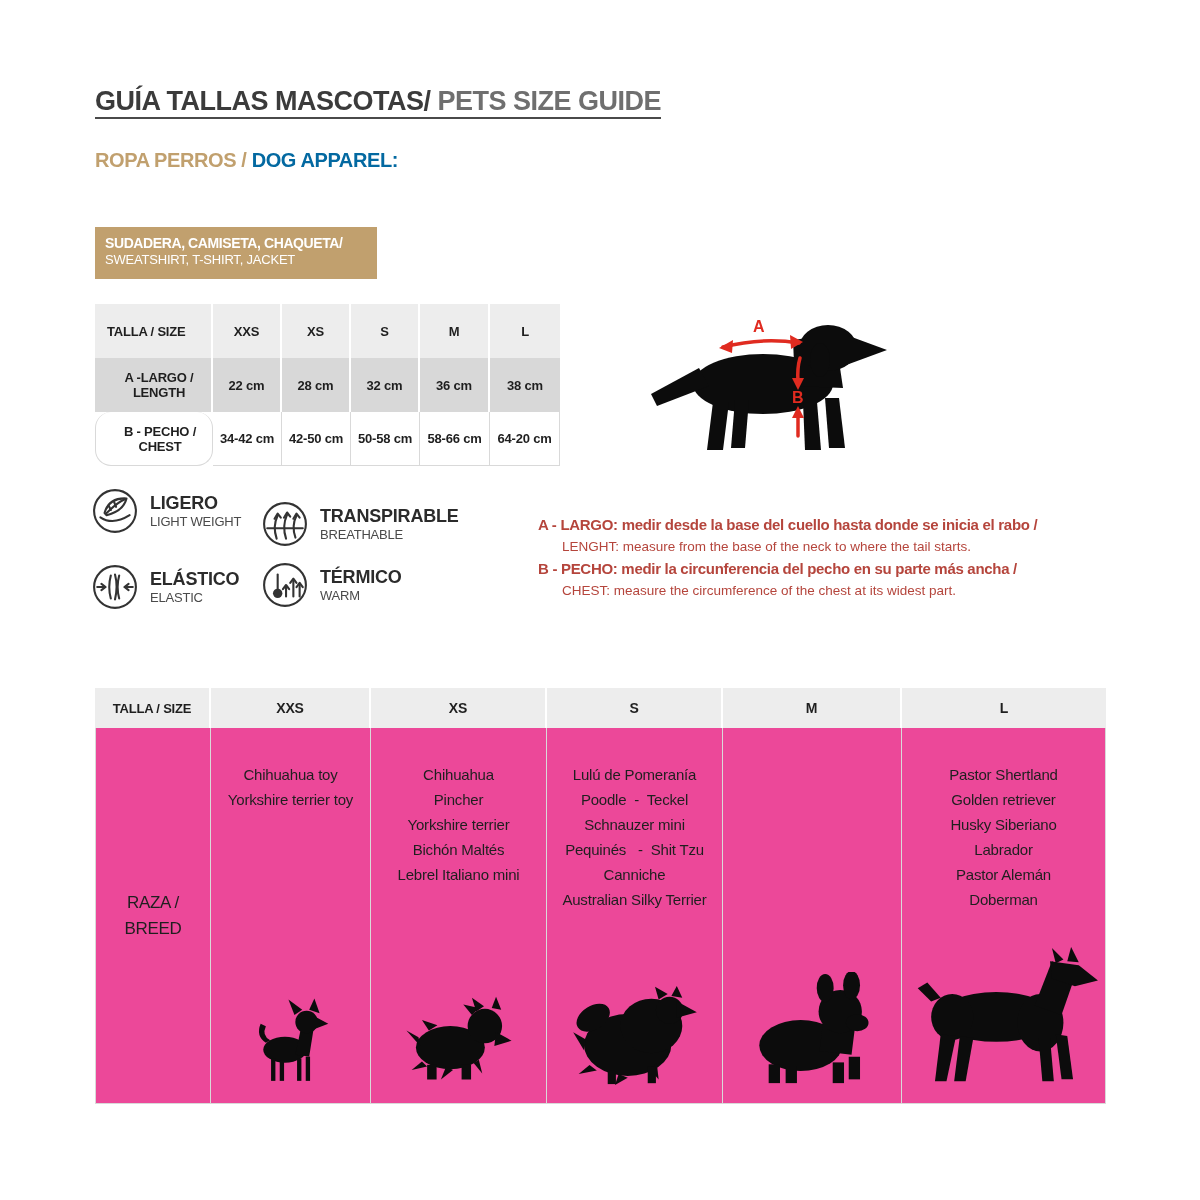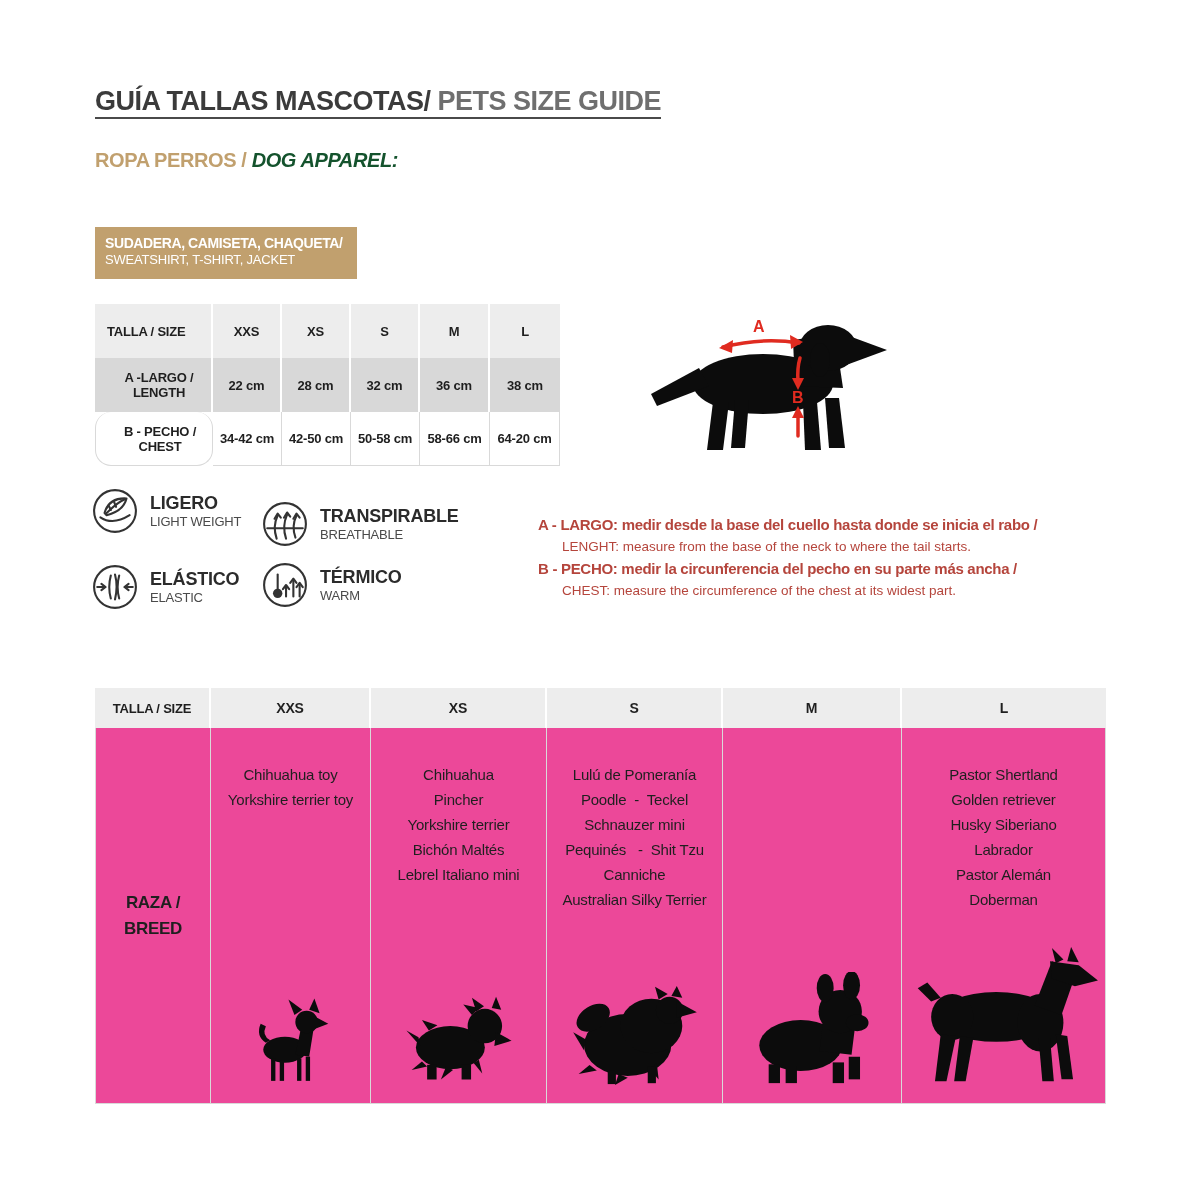--- a/index.html
+++ b/index.html
@@ -12,24 +12,24 @@
   #canvas{position:relative;width:1200px;height:1200px;background:#fff;overflow:hidden;}
   .abs{position:absolute;}
 
   
   .title{left:95px;top:86px;font-size:27px;font-weight:bold;letter-spacing:-0.5px;
          border-bottom:2px solid #4a4a4a;white-space:nowrap;}
   .title .es{color:var(--dk);}
   .title .en{color:var(--gy);font-weight:bold;}
   .subtitle{left:95px;top:149px;font-size:20px;font-weight:bold;letter-spacing:-0.4px;white-space:nowrap;}
   .subtitle .es{color:var(--tan);}
-  .subtitle .en{color:#14532d;font-style:italic;}
-
-  
-  .banner{left:95px;top:227px;width:262px;height:52px;background:var(--tan);
+  .subtitle .en{color:#0369a1;}
+
+  
+  .banner{left:95px;top:227px;width:282px;height:52px;background:var(--tan);
           color:#fff;padding:7px 10px 0 10px;line-height:1.3;}
   .banner .b1{font-size:14px;font-weight:bold;letter-spacing:-0.4px;white-space:nowrap;}
   .banner .b2{font-size:13px;letter-spacing:-0.2px;white-space:nowrap;}
 
   
   .size-table{left:95px;top:304px;display:grid;grid-template-columns:118px 69px 69px 69px 70px 70px;
               grid-auto-rows:54px;font-size:13px;font-weight:bold;letter-spacing:-0.2px;}
   .size-table .c{display:flex;align-items:center;justify-content:center;text-align:center;}
   .size-table .lab{justify-content:flex-start;padding-left:12px;}
   .size-table .r1{background:var(--cellA);}
@@ -57,21 +57,21 @@
   .breed-table{left:95px;top:688px;width:1011px;display:grid;
                grid-template-columns:116px 160px 176px 176px 179px 204px;
                grid-template-rows:40px 376px;}
   .bt-h{background:var(--cellA);display:flex;align-items:center;justify-content:center;
         font-size:14px;font-weight:bold;letter-spacing:-0.2px;}
   .bt-h.lab{font-size:13px;}
   .bt-h:not(.last){border-right:2px solid #fff;}
   .bt-cell{background:#ec4899;border-right:1px solid var(--line);border-bottom:1px solid var(--line);
            display:flex;flex-direction:column;align-items:center;}
   .bt-cell.first{border-left:1px solid var(--line);}
-  .bt-label{justify-content:center;font-size:17px;font-weight:bold;line-height:1.5;letter-spacing:-0.3px;}
+  .bt-label{justify-content:center;font-size:17px;font-weight:normal;line-height:1.5;letter-spacing:-0.3px;}
   .bt-breeds{padding-top:34px;font-size:15px;line-height:25px;text-align:center;letter-spacing:-0.2px;}
   .breed-line{white-space:pre-wrap;}
   .bt-dog{margin-top:auto;margin-bottom:18px;}
 
   svg .sil{fill:#0c0c0c;}
   svg .red{stroke:#e02b20;stroke-width:3.5;fill:none;stroke-linecap:round;}
   svg .redf{fill:#e02b20;}
   svg .redt{fill:#e02b20;font-size:16px;font-weight:bold;font-family:"Liberation Sans",sans-serif;}
   .icn{stroke:#333;stroke-width:2;fill:none;stroke-linecap:round;stroke-linejoin:round;}
   .icnf{fill:#333;stroke:none;}

